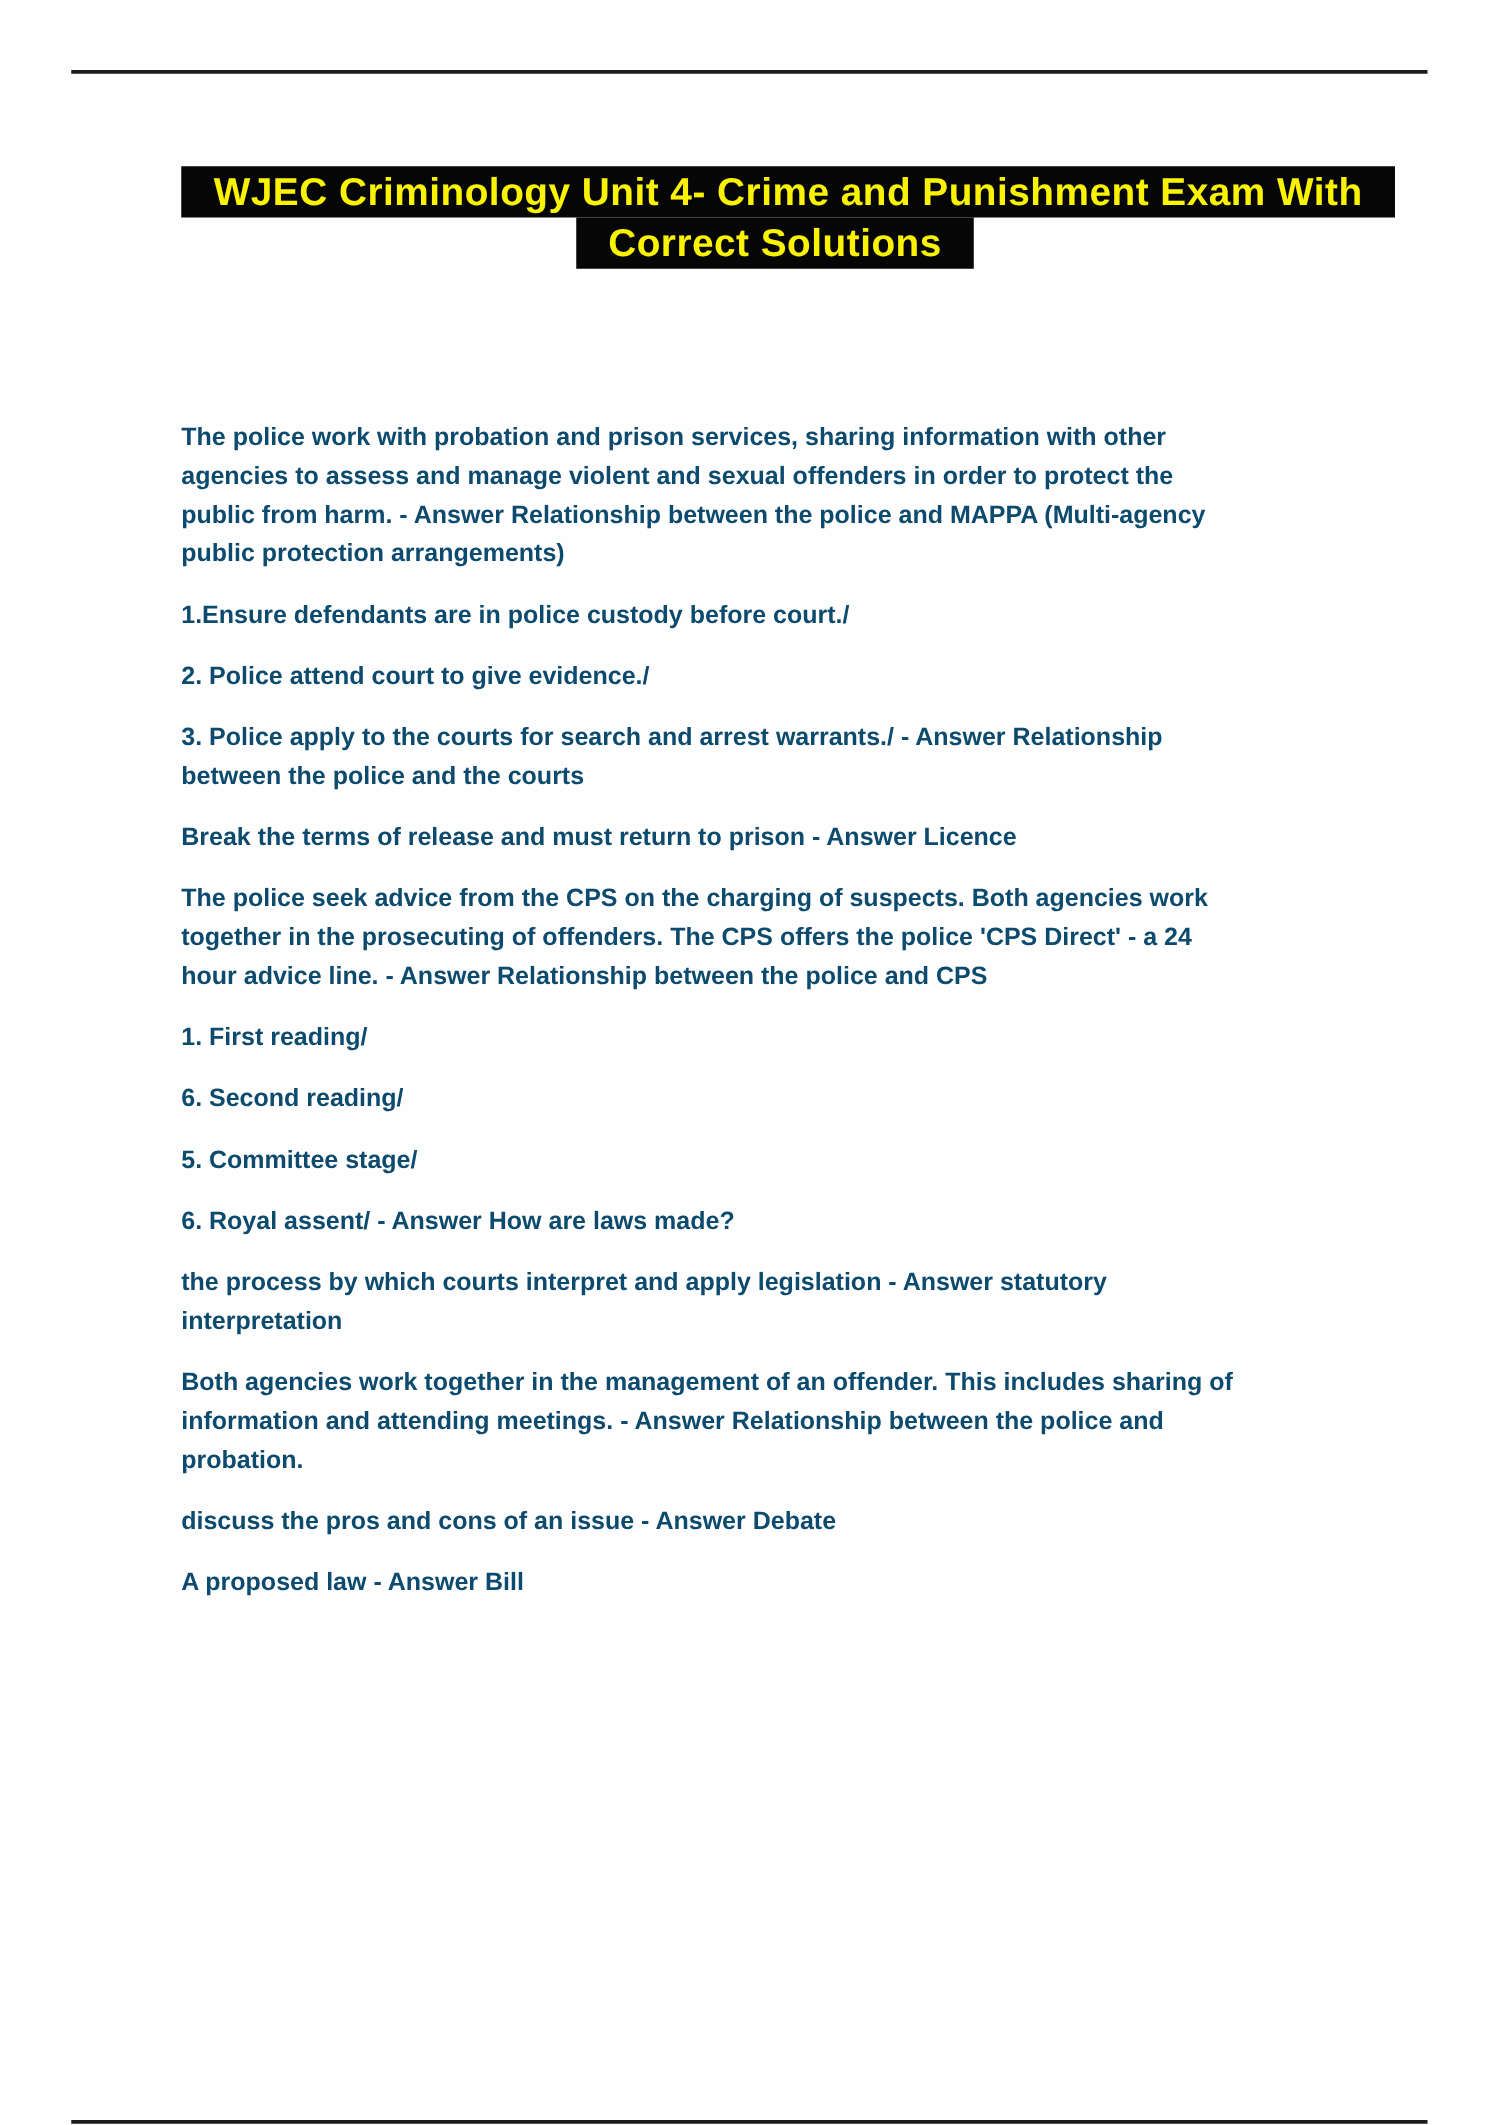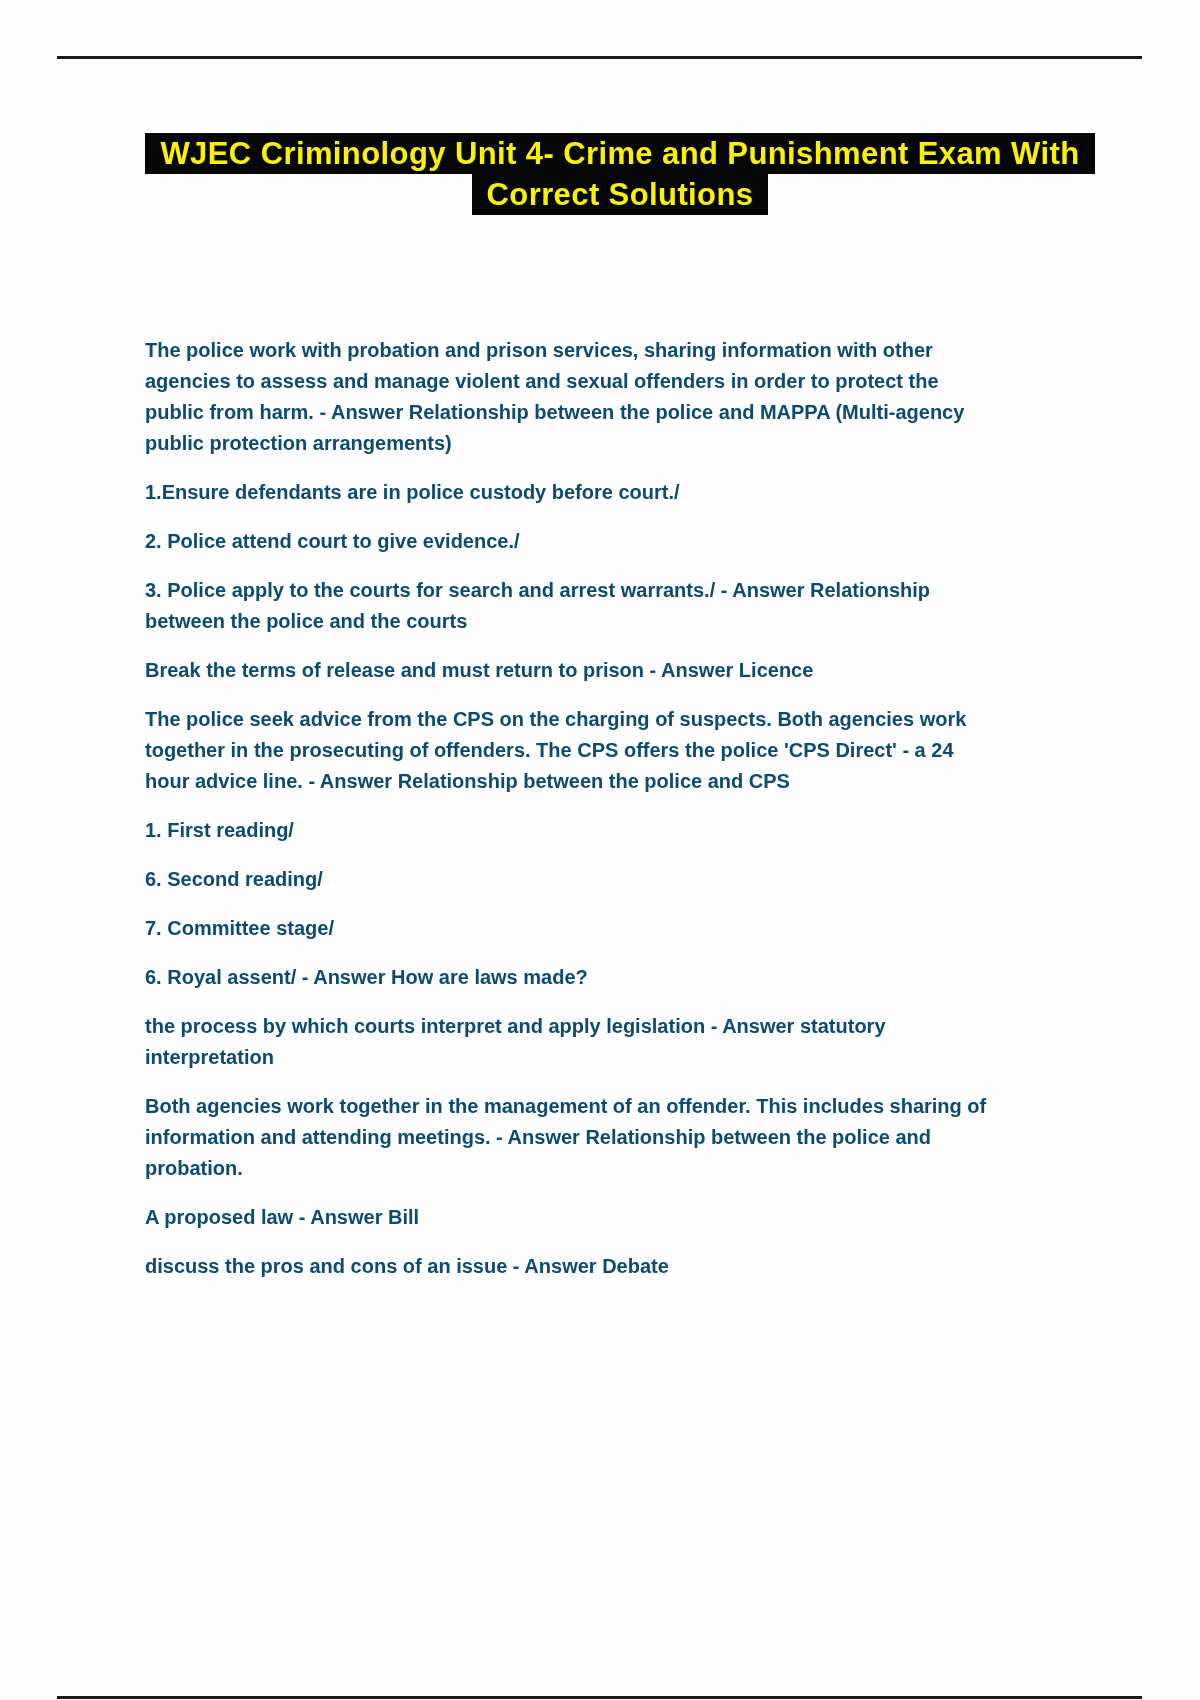--- a/index.html
+++ b/index.html
@@ -33,21 +33,21 @@
   .title-line { line-height: 0; }
   .title-line + .title-line { margin-top: 0; }
   .title-chunk {
     display: inline-block;
     background: #060606;
     color: #f9f303;
     font-size: 31px;
     font-weight: bold;
     line-height: 41px;
     letter-spacing: 0.4px;
-    padding: 0 15px;
+    padding: 0 26px;
     white-space: nowrap;
   }
 
   .content {
     margin: 120px 0 0 145px;
     width: 852px;
     color: #0c4a6e;
     font-size: 20px;
     font-weight: bold;
     line-height: 31px;
@@ -75,23 +75,23 @@
 
   <div class="content">
     <p>The police work with probation and prison services, sharing information with other agencies to assess and manage violent and sexual offenders in order to protect the public from harm. - Answer Relationship between the police and MAPPA (Multi-agency public protection arrangements)</p>
     <p>1.Ensure defendants are in police custody before court./</p>
     <p>2. Police attend court to give evidence./</p>
     <p>3. Police apply to the courts for search and arrest warrants./ - Answer Relationship between the police and the courts</p>
     <p>Break the terms of release and must return to prison - Answer Licence</p>
     <p>The police seek advice from the CPS on the charging of suspects. Both agencies work together in the prosecuting of offenders. The CPS offers the police 'CPS Direct' - a 24 hour advice line. - Answer Relationship between the police and CPS</p>
     <p>1. First reading/</p>
     <p>6. Second reading/</p>
-    <p>7. Committee stage/</p>
+    <p>5. Committee stage/</p>
     <p>6. Royal assent/ - Answer How are laws made?</p>
     <p>the process by which courts interpret and apply legislation - Answer statutory interpretation</p>
     <p>Both agencies work together in the management of an offender. This includes sharing of information and attending meetings. - Answer Relationship between the police and probation.</p>
+    <p>discuss the pros and cons of an issue - Answer Debate</p>
     <p>A proposed law - Answer Bill</p>
-    <p>discuss the pros and cons of an issue - Answer Debate</p>
   </div>
 
   <div class="rule rule-bottom"></div>
 
 </div>
 
 </body></html>

